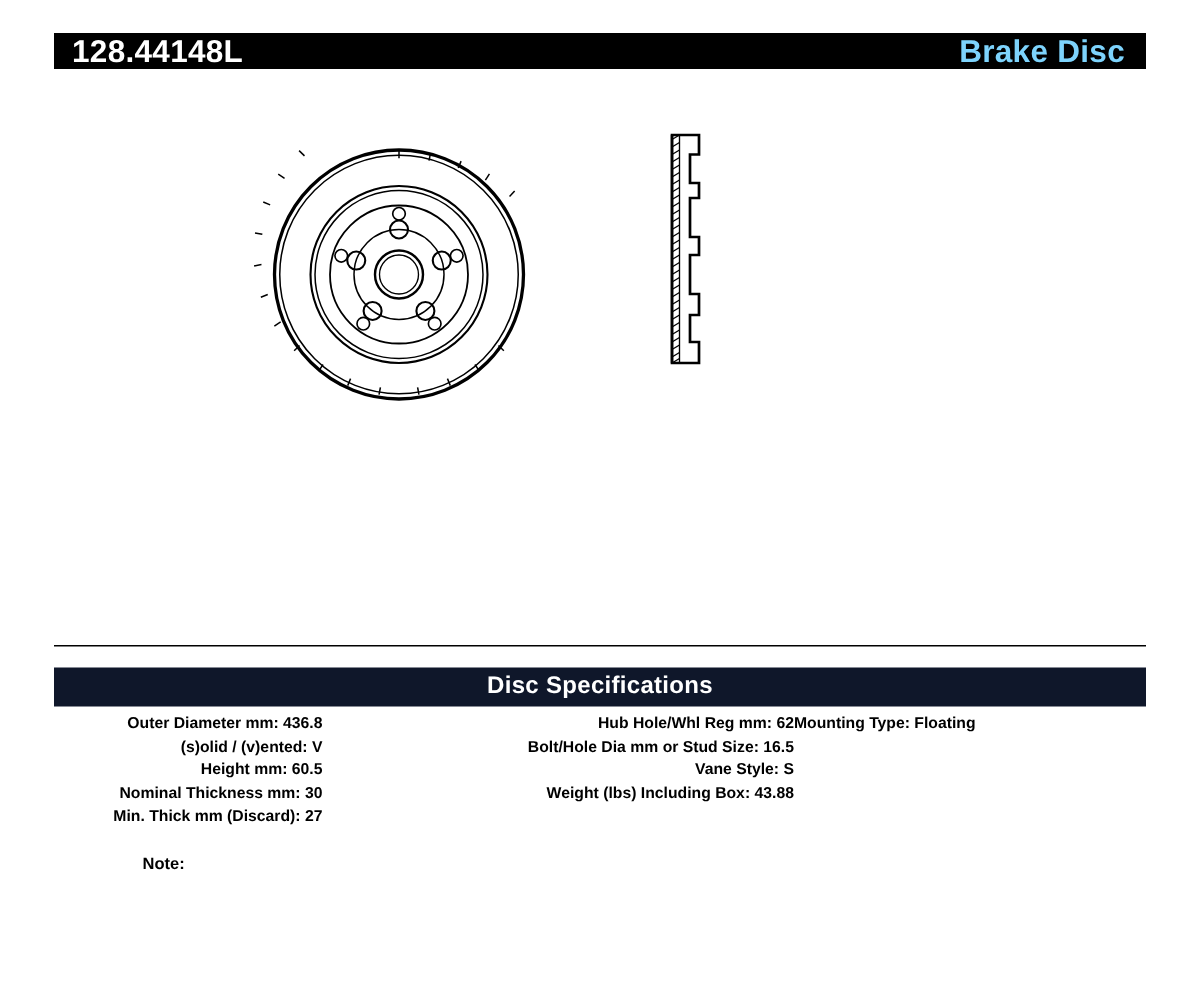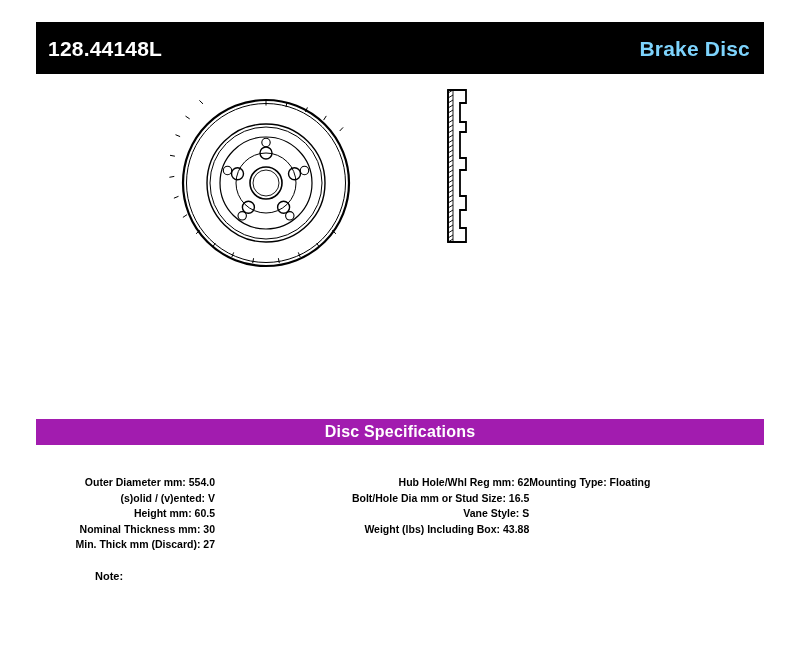--- a/index.html
+++ b/index.html
@@ -21,21 +21,21 @@
     left: 0; top: 0;
     width: 800px; height: 655px;
   }
 
   
   .header-bar {
     position: absolute;
     left: 36px;
     top: 22px;
     width: 728px;
-    height: 52px;
+    height: 24px;
     background: #000000;
     display: flex;
     align-items: center;
     justify-content: space-between;
     box-sizing: border-box;
     padding: 0 14px 0 12px;
   }
   .part-number {
     color: #ffffff;
     font-size: 21px;
@@ -68,24 +68,24 @@
     top: 430px;
     width: 728px;
     height: 1px;
     background: #000000;
   }
 
   
   .spec-title-bar {
     position: absolute;
     left: 36px;
-    top: 419px;
+    top: 445px;
     width: 728px;
     height: 26px;
-    background: #a21caf;
+    background: #0f172a;
     color: #ffffff;
     font-size: 16px;
     font-weight: bold;
     display: flex;
     align-items: center;
     justify-content: center;
     letter-spacing: 0.2px;
   }
 
   
@@ -240,21 +240,21 @@
       </g>
     </svg>
   </div>
 
   <div class="divider"></div>
 
   <div class="spec-title-bar">Disc Specifications</div>
 
   <div class="spec-columns">
     <div class="col col-left">
-      <div class="spec-row">Outer Diameter mm: 554.0</div>
+      <div class="spec-row">Outer Diameter mm: 436.8</div>
       <div class="spec-row">(s)olid / (v)ented: V</div>
       <div class="spec-row">Height mm: 60.5</div>
       <div class="spec-row">Nominal Thickness mm: 30</div>
       <div class="spec-row">Min. Thick mm (Discard): 27</div>
     </div>
     <div class="col col-mid">
       <div class="spec-row">Hub Hole/Whl Reg mm: 62</div>
       <div class="spec-row">Bolt/Hole Dia mm or Stud Size: 16.5</div>
       <div class="spec-row">Vane Style: S</div>
       <div class="spec-row">Weight (lbs) Including Box: 43.88</div>

